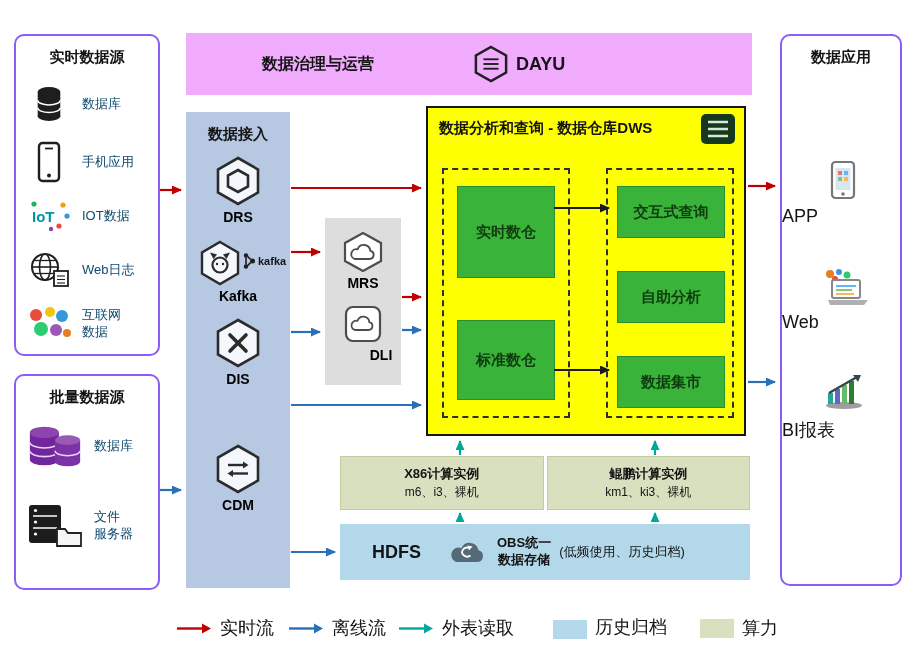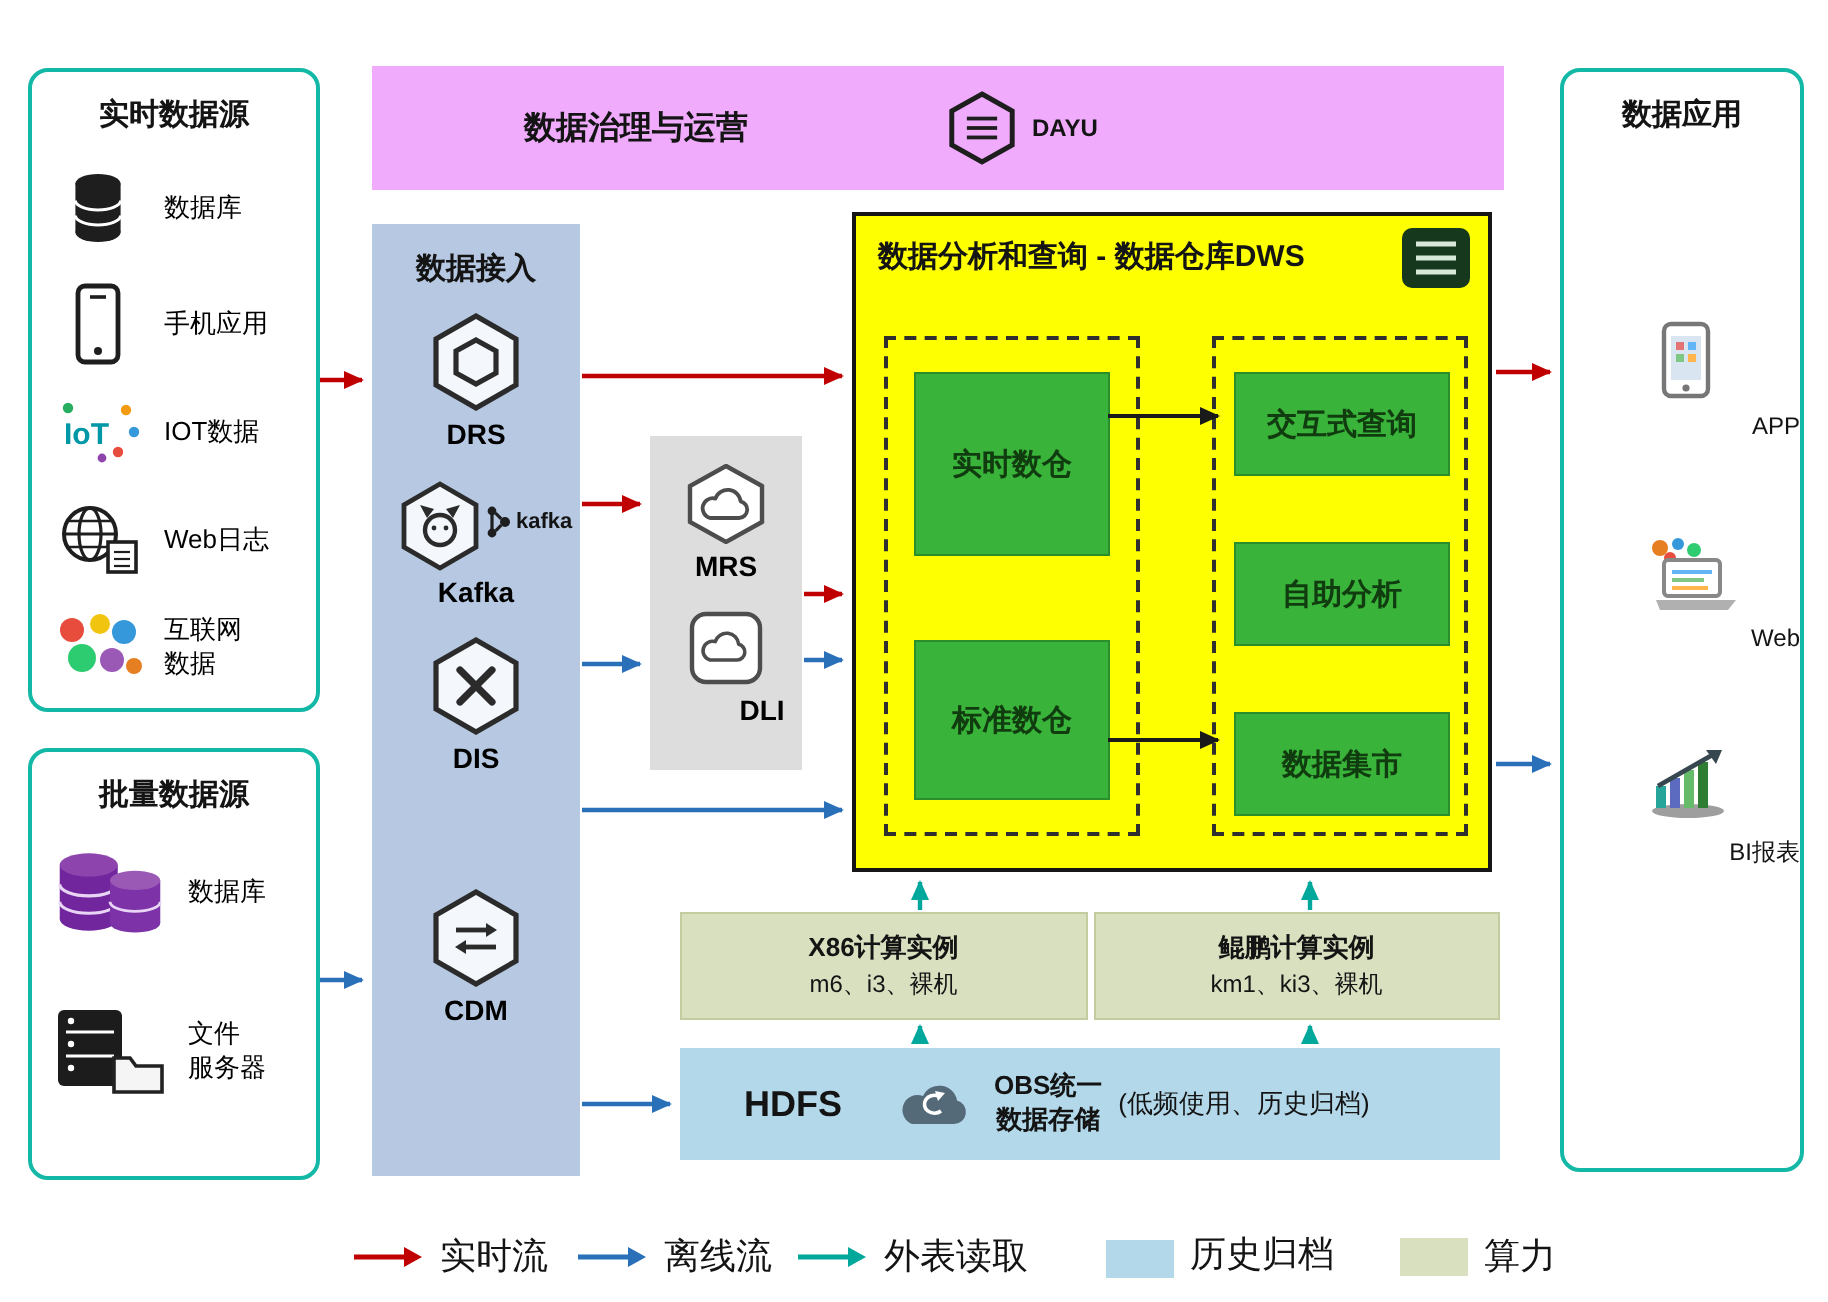--- a/index.html
+++ b/index.html
@@ -1,49 +1,49 @@
 <!DOCTYPE html>
 <html><head>
 <meta charset="utf-8">
 <style>
   * {box-sizing:border-box; margin:0; padding:0;}
   body {background:#ffffff; font-family:"Liberation Sans","DejaVu Sans",sans-serif; color:#141414;}
   .canvas {position:relative; width:914px; height:651px; background:#ffffff; overflow:hidden; margin:0 auto;}
   .abs {position:absolute;}
-  .box-white {background:#ffffff; border:2px solid #14b8a6; border-radius:10px;}
+  .box-white {background:#ffffff; border:2px solid #8b5cf6; border-radius:10px;}
   .panel-title {font-weight:700; font-size:15px; color:#141414; text-align:center;}
   .src-item {position:absolute; left:8px; right:4px; display:flex; align-items:center; gap:8px; height:48px;}
   .src-icon {flex:0 0 50px; display:flex; justify-content:center; align-items:center;}
-  .src-label {font-size:13px; color:#000000; line-height:1.3;}
+  .src-label {font-size:13px; color:#0c4a6e; line-height:1.3;}
   .hex-label {position:absolute; width:100%; text-align:center; font-weight:700; font-size:14px; color:#000000;}
   .green-box {position:absolute; background:#39b339; border:1px solid #2a8f2a; display:flex; align-items:center; justify-content:center; font-weight:700; font-size:15px; color:#103c10;}
   .dashed-group {position:absolute; border:2px dashed #2f2f2f;}
   .compute-cell {flex:1 1 0; background:#d9e0c0; border:1px solid #c2cc9f; display:flex; flex-direction:column; align-items:center; justify-content:center; gap:1px;}
   .compute-title {font-size:13px; font-weight:700;}
   .compute-sub {font-size:12px;}
   .legend-item {position:absolute; display:flex; align-items:center; gap:8px; height:22px; top:617px;}
   .legend-label {font-size:18px;}
   .legend-swatch {width:34px; height:19px;}
-  .app-item-label {position:absolute; width:100%; text-align:right; font-size:12px;}
+  .app-item-label {position:absolute; width:100%; text-align:left; font-size:18px;}
 </style>
 </head>
 <body>
 
 <div class="canvas">
 
   <div class="abs" style="left:186px;top:33px;width:566px;height:62px;background:#f0abfc;">
     <div style="position:absolute;left:76px;top:21px;font-weight:700;font-size:16px;">数据治理与运营</div>
     <div style="position:absolute;left:288px;top:11px;display:flex;align-items:center;gap:8px;">
       <svg width="34" height="40" viewBox="0 0 36 40">
         <polygon points="18,2 34,11 34,29 18,38 2,29 2,11" fill="none" stroke="#1e1e1e" stroke-width="2.6"></polygon>
         <line x1="10" y1="15" x2="26" y2="15" stroke="#1e1e1e" stroke-width="2"></line>
         <line x1="10" y1="20" x2="26" y2="20" stroke="#1e1e1e" stroke-width="2"></line>
         <line x1="10" y1="25" x2="26" y2="25" stroke="#1e1e1e" stroke-width="2"></line>
       </svg>
-      <span style="font-weight:700;font-size:12px;">DAYU</span>
+      <span style="font-weight:700;font-size:18px;">DAYU</span>
     </div>
   </div>
 
   <div class="abs box-white" style="left:14px;top:34px;width:146px;height:322px;">
     <div class="panel-title" style="margin-top:12px;">实时数据源</div>
 
     <div class="src-item" style="top:44px;">
       <span class="src-icon">
         <svg width="32" height="40" viewBox="0 0 34 42">
           <rect x="5" y="8" width="24" height="26" fill="#1e1e1e"></rect>

